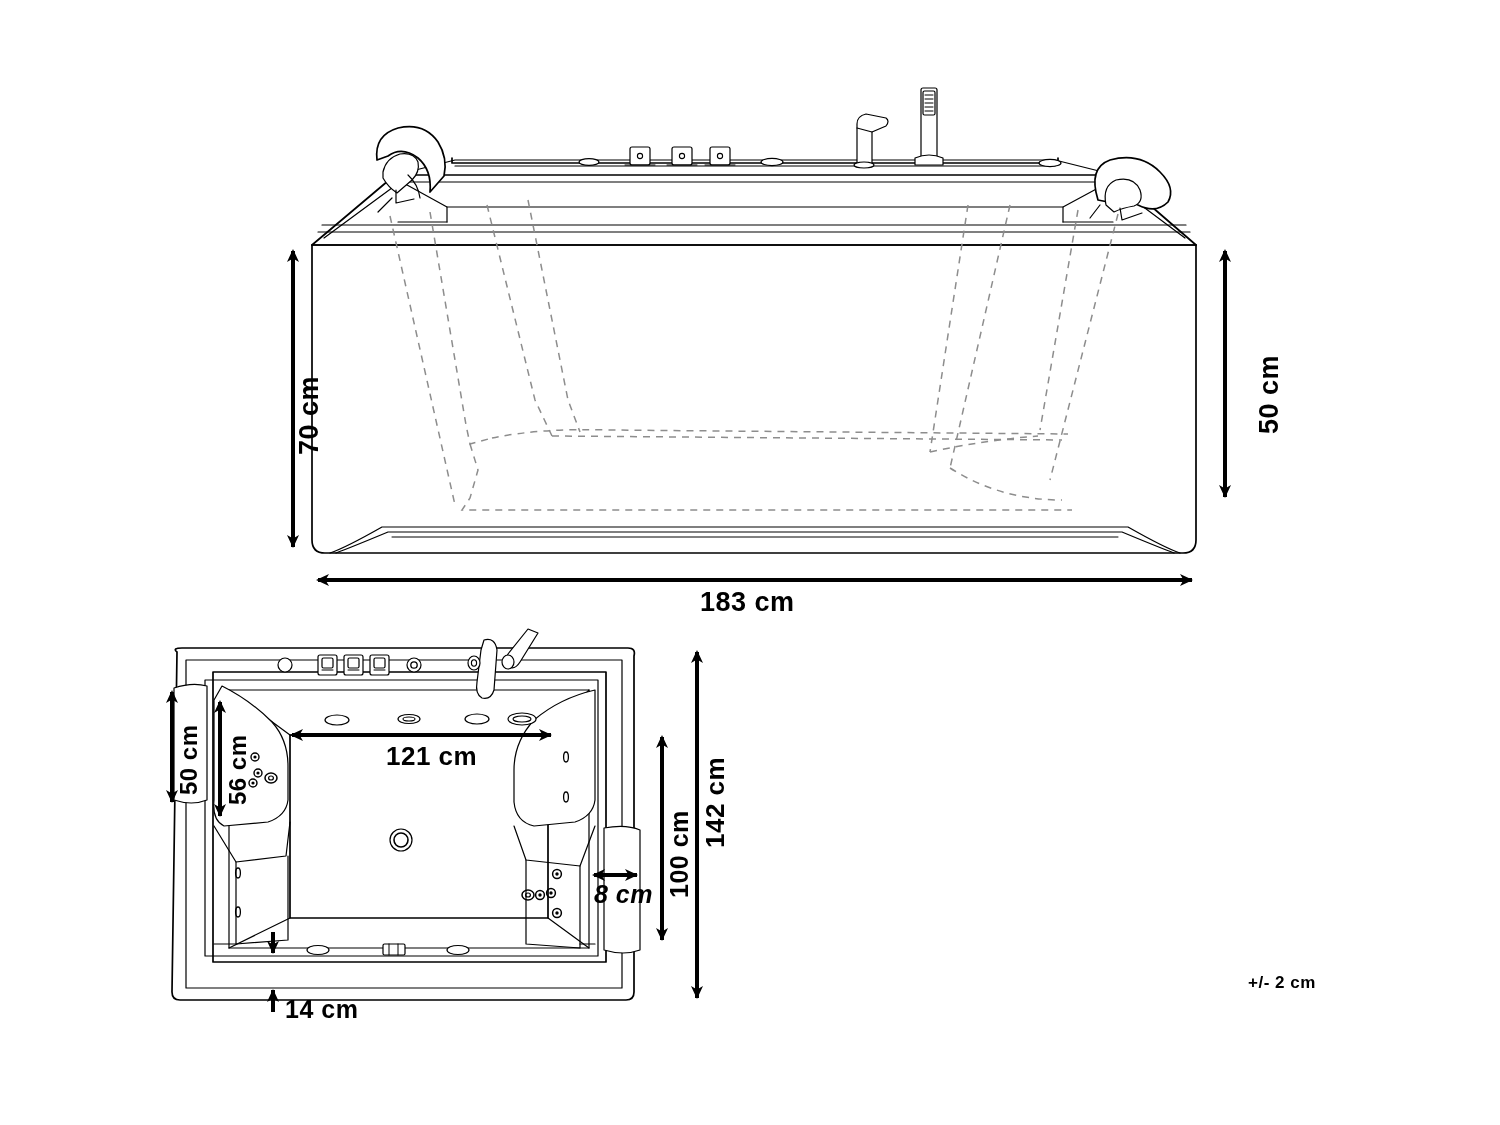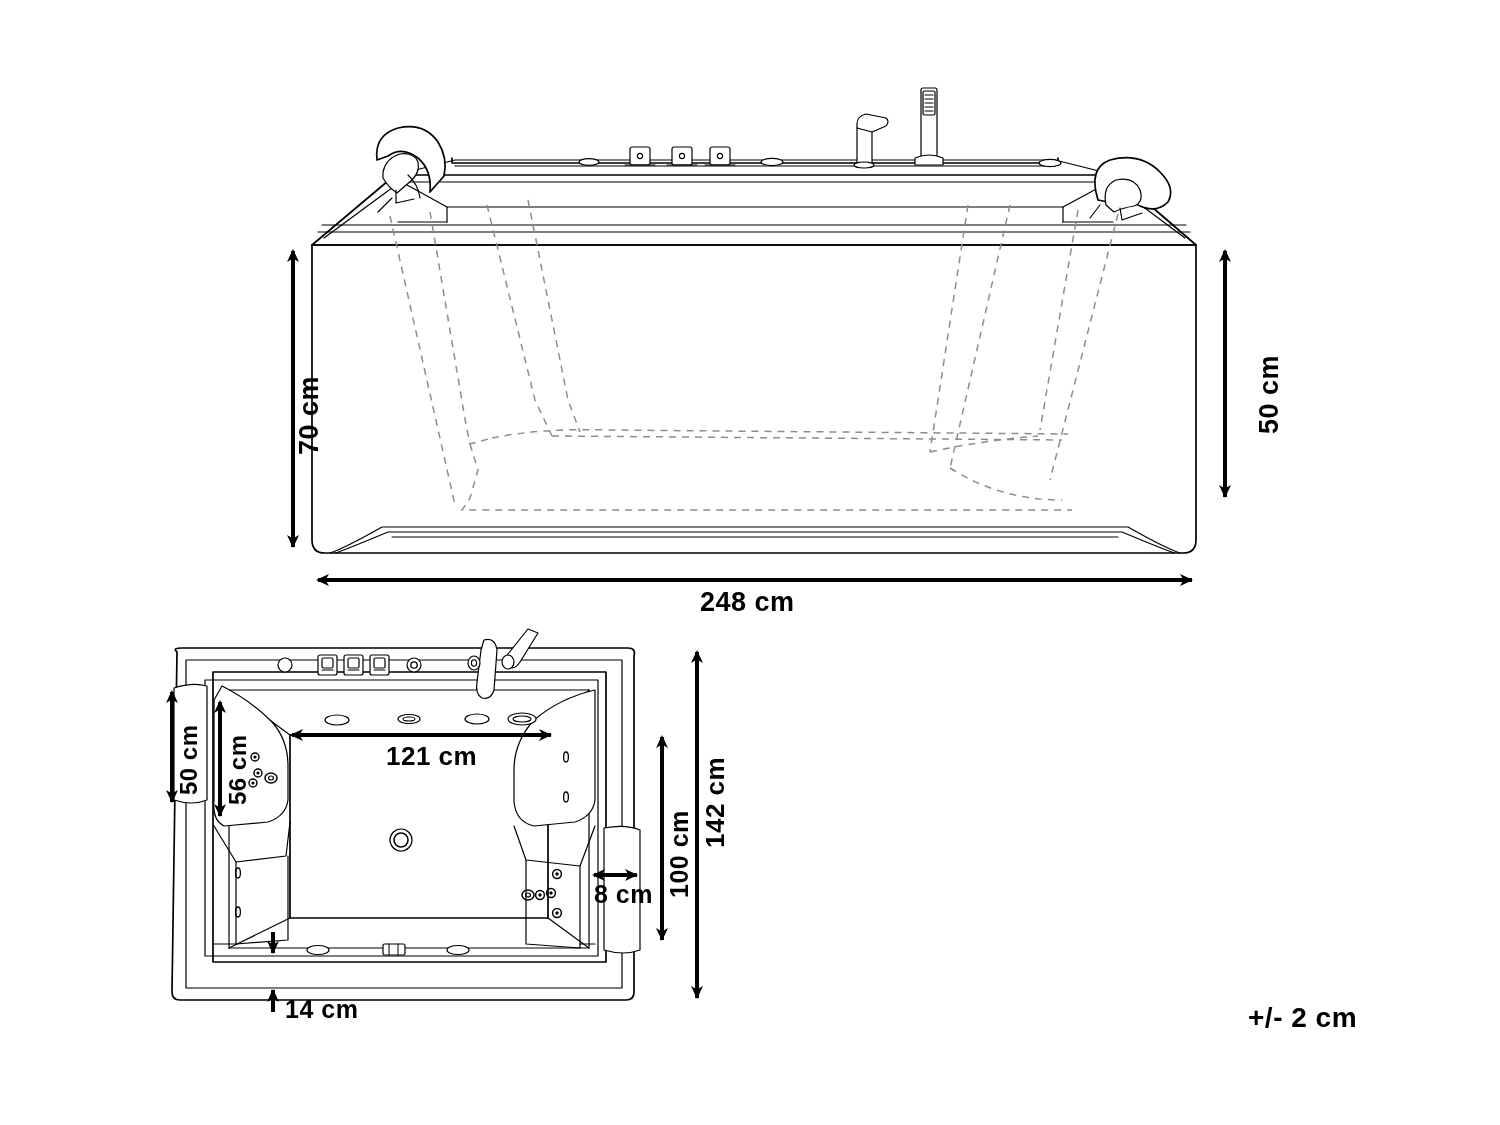--- a/index.html
+++ b/index.html
@@ -238,31 +238,31 @@
       <line class="dim" x1="697" y1="652" x2="697" y2="998" marker-start="url(#arrStart)" marker-end="url(#arrEnd)"></line>
       <line class="dim" x1="273" y1="932" x2="273" y2="953" marker-end="url(#arrEnd)"></line>
       <line class="dim" x1="273" y1="1012" x2="273" y2="990" marker-end="url(#arrEnd)"></line>
     </g>
   </svg>
 
   <div class="dimlabel rot" style="left:294px;top:455px;font-size:27px;letter-spacing:0.5px;">70 cm</div>
 
   <div class="dimlabel rot" style="left:1254px;top:434px;font-size:27px;letter-spacing:0.5px;">50 cm</div>
 
-  <div class="dimlabel" style="left:700px;top:587px;font-size:27px;letter-spacing:0.5px;">248 cm</div>
+  <div class="dimlabel" style="left:700px;top:587px;font-size:27px;letter-spacing:0.5px;">183 cm</div>
 
   <div class="dimlabel rot" style="left:175px;top:795px;font-size:24px;letter-spacing:0.5px;">50 cm</div>
 
   <div class="dimlabel rot" style="left:224px;top:805px;font-size:24px;letter-spacing:0.5px;">56 cm</div>
 
   <div class="dimlabel" style="left:386px;top:741px;font-size:26px;letter-spacing:0.5px;text-align:right;">121 cm</div>
 
-  <div class="dimlabel" style="left:594px;top:880px;font-size:25px;letter-spacing:0.5px;">8 cm</div>
+  <div class="dimlabel" style="left:594px;top:880px;font-size:25px;letter-spacing:0.5px;font-style:italic;">8 cm</div>
 
   <div class="dimlabel rot" style="left:665px;top:898px;font-size:25px;letter-spacing:0.5px;">100 cm</div>
 
   <div class="dimlabel rot" style="left:700px;top:848px;font-size:26px;letter-spacing:0.5px;">142 cm</div>
 
   <div class="dimlabel" style="left:285px;top:995px;font-size:25px;letter-spacing:0.5px;">14 cm</div>
 
-  <div class="dimlabel" style="left:1248px;top:1002px;font-size:28px;letter-spacing:0.5px;text-align:center;">+/- 2 cm</div>
+  <div class="dimlabel" style="left:1248px;top:973px;font-size:17px;letter-spacing:0.5px;text-align:center;">+/- 2 cm</div>
 
 </div>
 
 </body></html>

